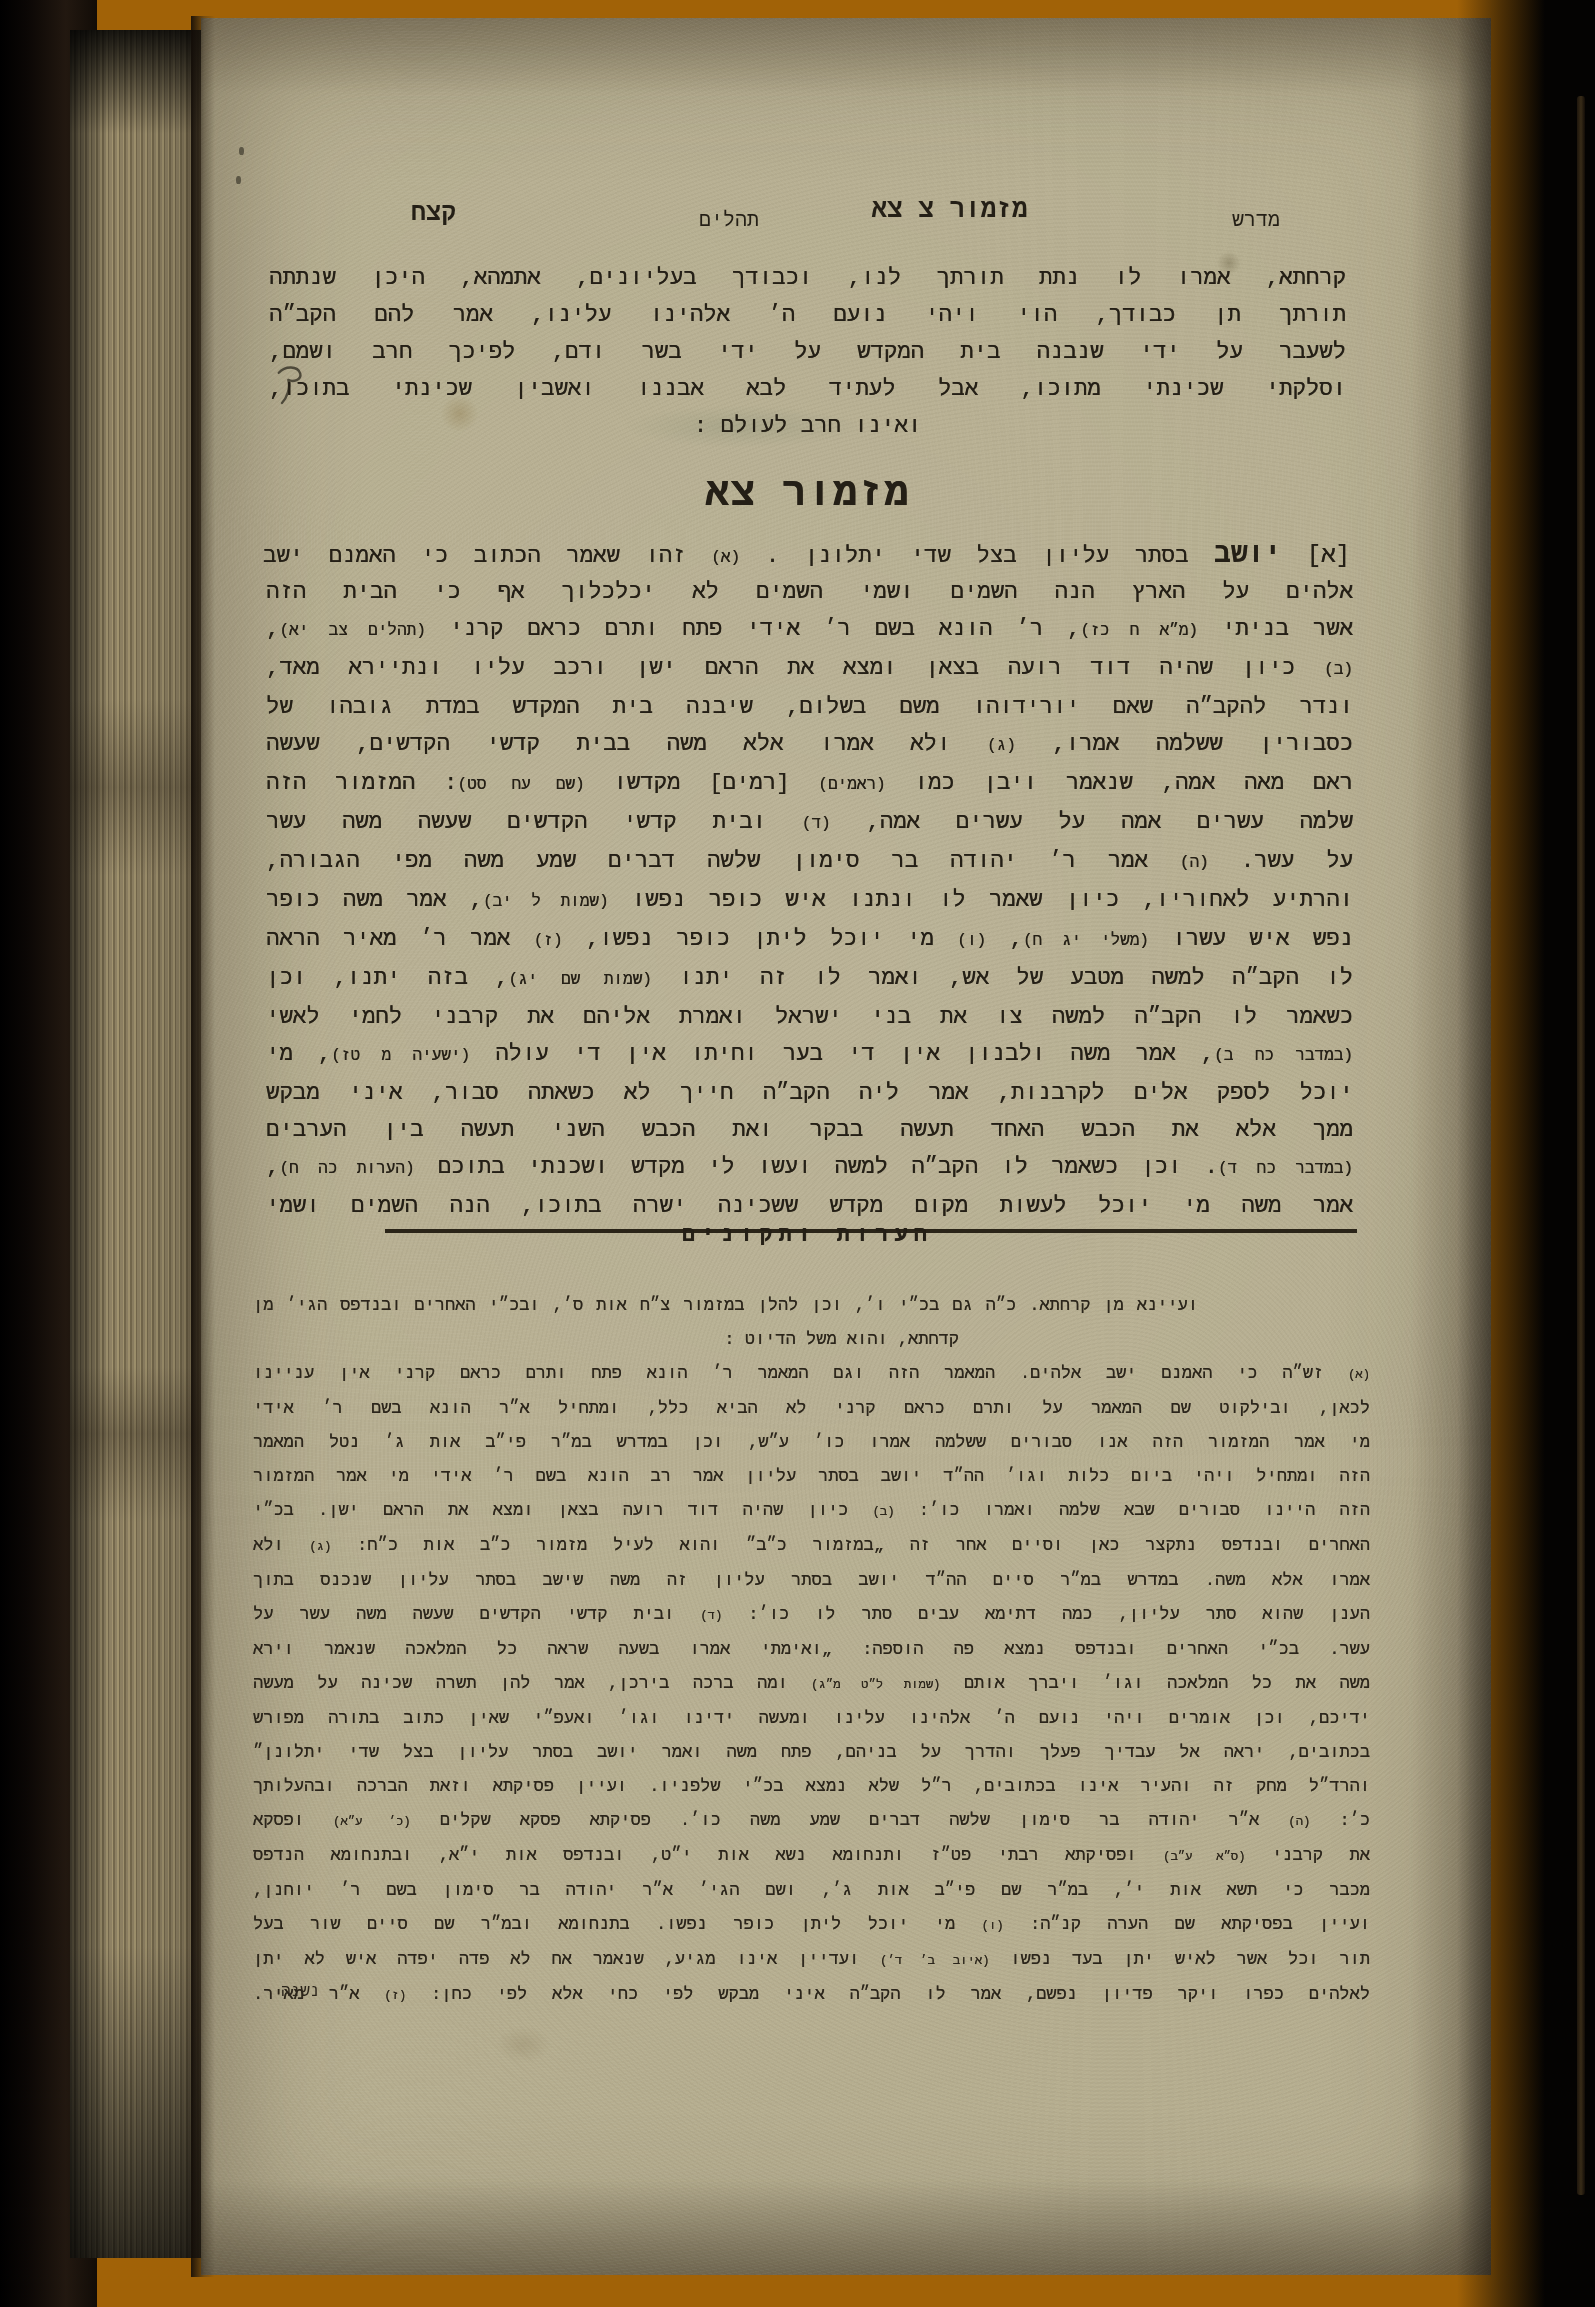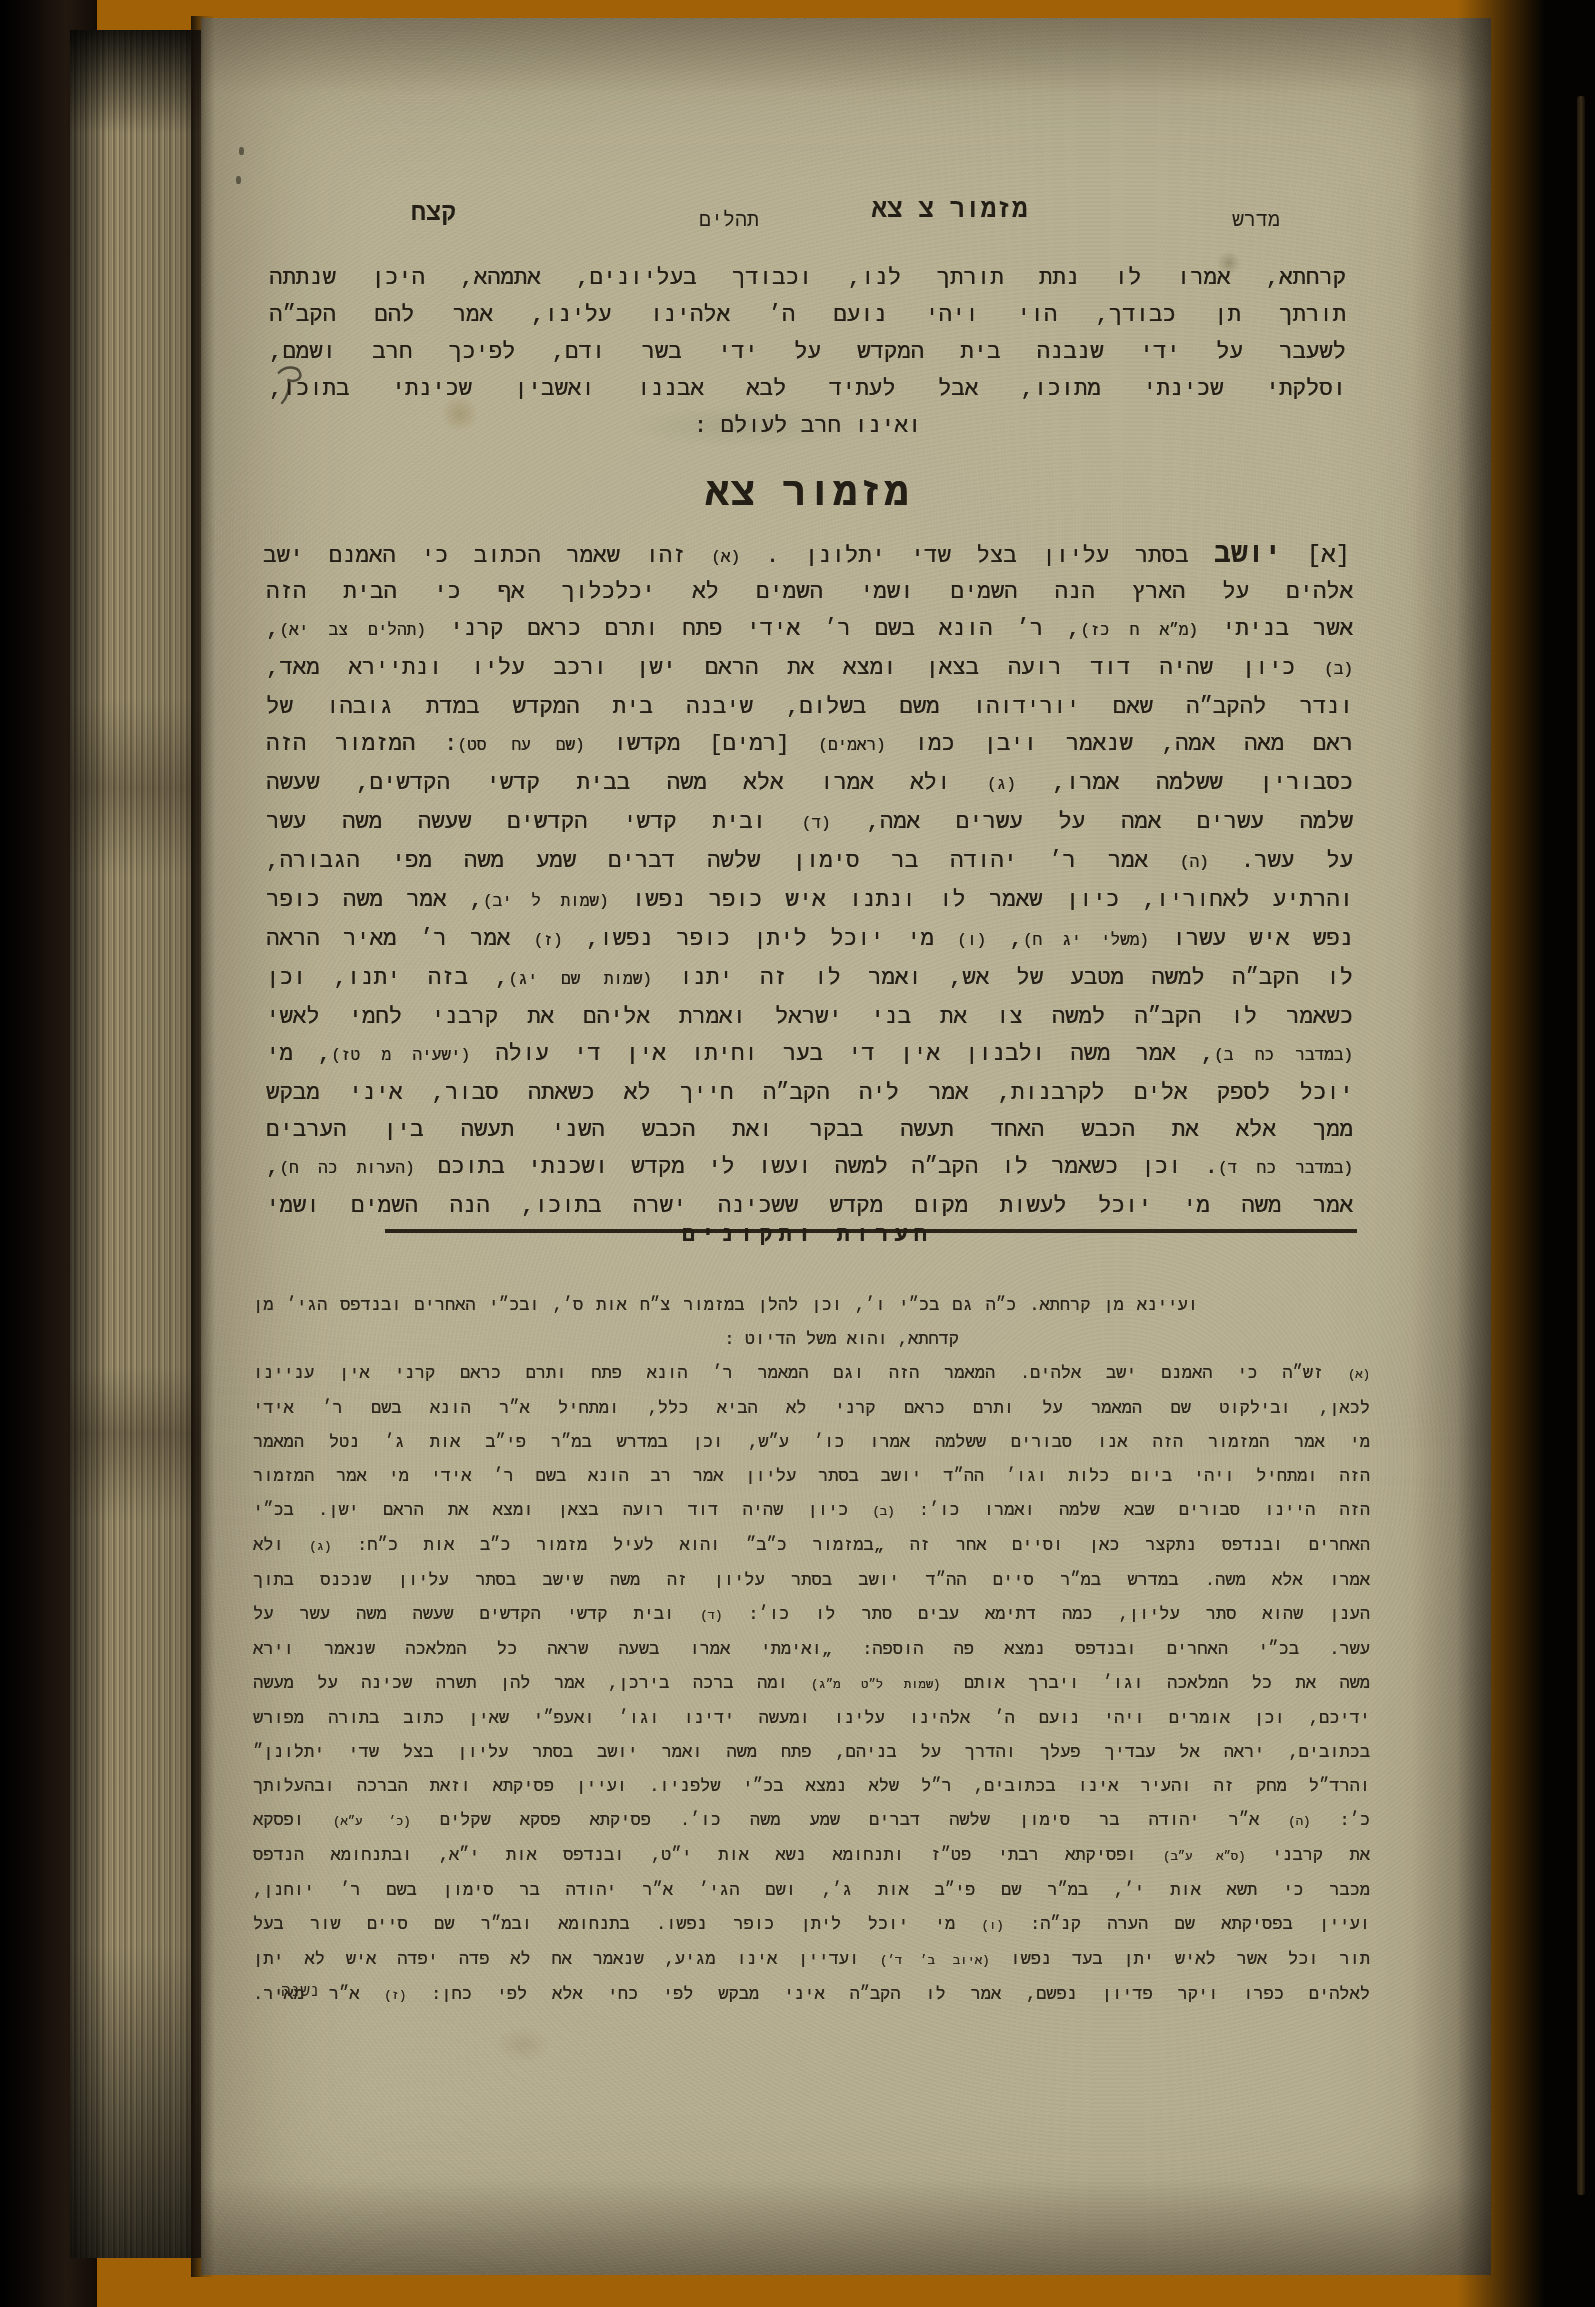--- a/index.html
+++ b/index.html
@@ -107,22 +107,22 @@
     <span class="marker">[א]</span>
     <span class="lemma">יושב</span>
     <span class="cites">בסתר עליון בצל שדי יתלונן . <span class="cite">(א)</span> זהו שאמר הכתוב כי האמנם ישב</span>
   </div>
 
   <div id="body-rest" class="txt">
       <span class="line cites">אלהים על הארץ הנה השמים ושמי השמים לא יכלכלוך אף כי הבית הזה</span>
       <span class="line cites">אשר בניתי <span class="cite">(מ״א ח כז)</span>, ר׳ הונא בשם ר׳ אידי פתח ותרם כראם קרני <span class="cite">(תהלים צב יא)</span>,</span>
       <span class="line cites"><span class="cite">(ב)</span> כיון שהיה דוד רועה בצאן ומצא את הראם ישן ורכב עליו ונתיירא מאד,</span>
       <span class="line cites">ונדר להקב״ה שאם יורידוהו משם בשלום, שיבנה בית המקדש במדת גובהו של</span>
+      <span class="line cites">כסבורין ששלמה אמרו, <span class="cite">(ג)</span> ולא אמרו אלא משה בבית קדשי הקדשים, שעשה</span>
       <span class="line cites">ראם מאה אמה, שנאמר ויבן כמו <span class="cite">(ראמים)</span> [רמים] מקדשו <span class="cite">(שם עח סט)</span>: המזמור הזה</span>
-      <span class="line cites">כסבורין ששלמה אמרו, <span class="cite">(ג)</span> ולא אמרו אלא משה בבית קדשי הקדשים, שעשה</span>
       <span class="line cites">שלמה עשרים אמה על עשרים אמה, <span class="cite">(ד)</span> ובית קדשי הקדשים שעשה משה עשר</span>
       <span class="line cites">על עשר. <span class="cite">(ה)</span> אמר ר׳ יהודה בר סימון שלשה דברים שמע משה מפי הגבורה,</span>
       <span class="line cites">והרתיע לאחוריו, כיון שאמר לו ונתנו איש כופר נפשו <span class="cite">(שמות ל יב)</span>, אמר משה כופר</span>
       <span class="line cites">נפש איש עשרו <span class="cite">(משלי יג ח)</span>, <span class="cite">(ו)</span> מי יוכל ליתן כופר נפשו, <span class="cite">(ז)</span> אמר ר׳ מאיר הראה</span>
       <span class="line cites">לו הקב״ה למשה מטבע של אש, ואמר לו זה יתנו <span class="cite">(שמות שם יג)</span>, בזה יתנו, וכן</span>
       <span class="line cites">כשאמר לו הקב״ה למשה צו את בני ישראל ואמרת אליהם את קרבני לחמי לאשי</span>
       <span class="line cites"><span class="cite">(במדבר כח ב)</span>, אמר משה ולבנון אין די בער וחיתו אין די עולה <span class="cite">(ישעיה מ טז)</span>, מי</span>
       <span class="line cites">יוכל לספק אלים לקרבנות, אמר ליה הקב״ה חייך לא כשאתה סבור, איני מבקש</span>
       <span class="line cites">ממך אלא את הכבש האחד תעשה בבקר ואת הכבש השני תעשה בין הערבים</span>
       <span class="line cites"><span class="cite">(במדבר כח ד)</span>. וכן כשאמר לו הקב״ה למשה ועשו לי מקדש ושכנתי בתוכם <span class="cite">(הערות כה ח)</span>,</span>

